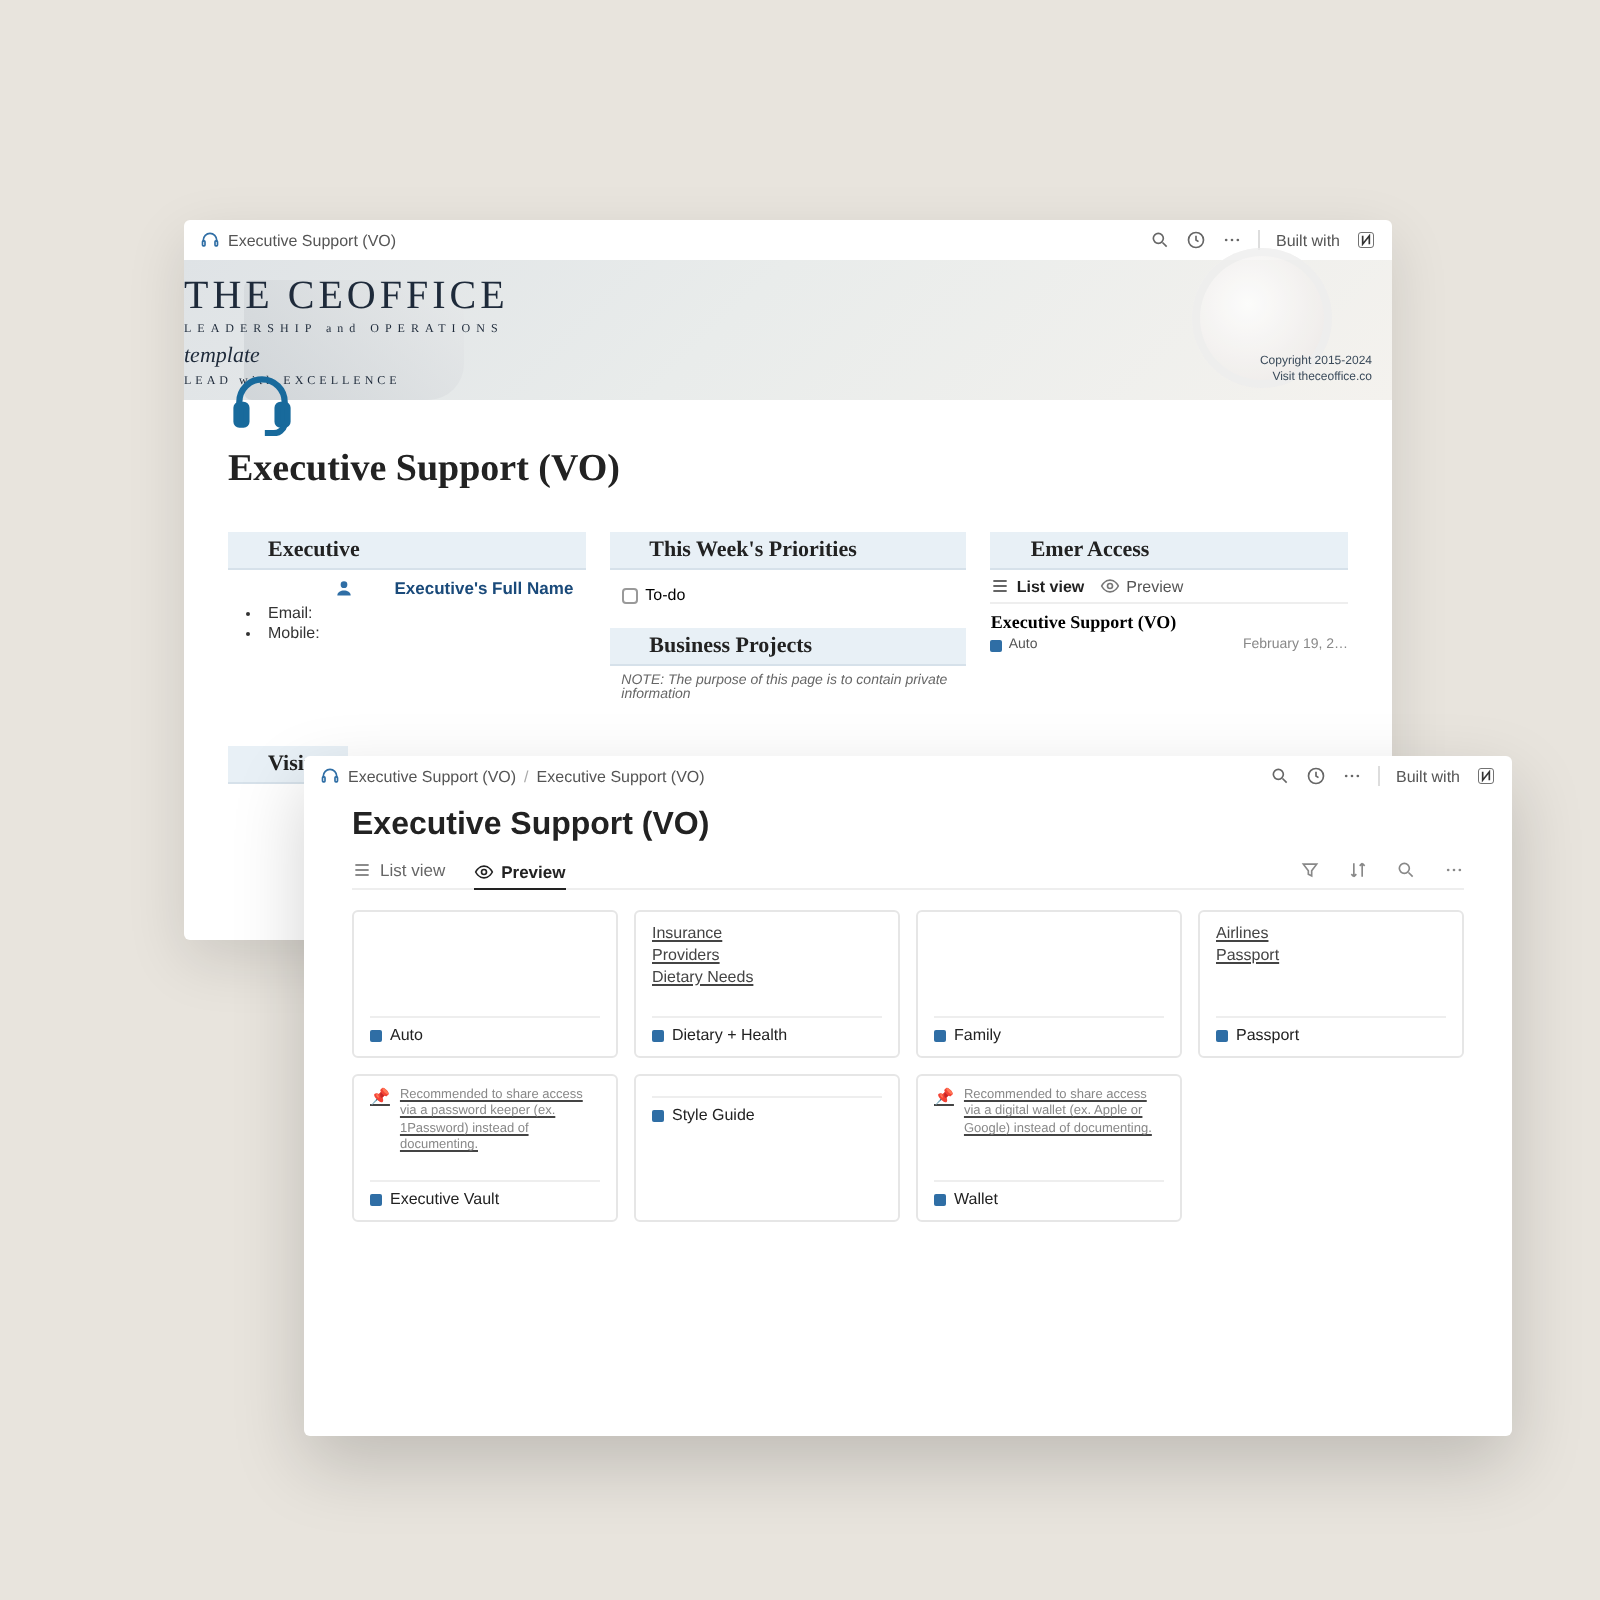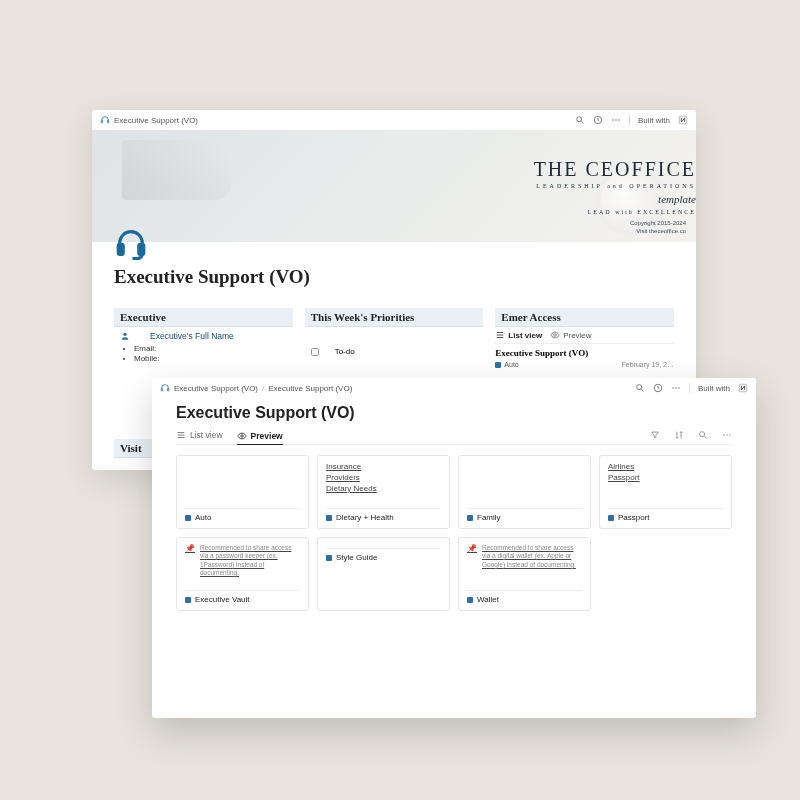--- a/index.html
+++ b/index.html
@@ -28,24 +28,24 @@
   }
   .topbar .crumbs { display: flex; align-items: center; gap: 4px; flex: 1; }
   .topbar .actions { display: flex; align-items: center; gap: 8px; }
   .ic {
     display: inline-flex; align-items: center; justify-content: center;
     width: 10px; height: 10px;
   }
   .ic svg { width: 100%; height: 100%; }
 
   .banner {
-    height: 112px;
+    height: 70px;
     background: linear-gradient(135deg,#dfe3e6 0%,#e9eceb 45%,#f4f2ee 100%);
     position: relative;
-    display: flex; flex-direction: column; align-items: flex-end; justify-content: center;
+    display: flex; flex-direction: column; align-items: flex-start; justify-content: center;
     color: #1e2a3a;
   }
   .banner::before {
     content:""; position:absolute; left:30px; top:10px; width:110px; height:60px;
     background: linear-gradient(45deg,#c9ced2,#e7e9ea); border-radius:4px 18px 18px 4px;
     opacity:.7;
   }
   .banner::after {
     content:""; position:absolute; right:30px; bottom:6px; width:70px; height:70px;
     border-radius:50%; background: radial-gradient(circle at 40% 40%, #fff, #efecea 70%);
@@ -64,27 +64,27 @@
   }
   .page-title {
     font-family: Georgia, serif; font-weight: 700; font-size: 19px; color:#222;
     margin-top: 6px;
   }
 
   .cols { display:flex; gap:12px; margin-top:20px; }
   .col { flex:1; min-width:0; }
   .sec-hdr {
     font-family: Georgia, serif; font-weight:700; font-size:11px;
-    background:#e8f0f6; padding:3px 6px; color:#222; border-bottom:1px solid #d6e1ea;
+    background:#e8f0f6; padding:3px 20px; color:#222; border-bottom:1px solid #d6e1ea;
   }
   .sec-body { font-size:8px; color:#333; padding:4px 6px; }
-  .person-row { display:flex; align-items:center; gap:20px; font-weight:400; color:#1a4a7a; font-size:8.5px;}
+  .person-row { display:flex; align-items:center; gap:20px; font-weight:700; color:#1a4a7a; font-size:8.5px;justify-content:flex-end;}
   .bullets { margin:3px 0 0 14px; }
   .bullets li { font-size:8px; list-style: disc; margin:1px 0;}
-  .todo { display:flex; align-items:center; gap:16px; font-size:8px; padding:20px 6px;}
+  .todo { display:flex; align-items:center; gap:4px; font-size:8px; padding:8px 6px;}
   .chk { width:8px; height:8px; border:1px solid #999; border-radius:2px;}
   .note-body { font-size:7px; font-style:italic; color:#666; padding:4px 6px;}
   .qa-tabs { display:flex; gap:8px; font-size:8px; padding:3px 0; border-bottom:1px solid #eee;}
   .qa-tabs .t { display:flex; align-items:center; gap:3px; color:#555;}
   .qa-tabs .t.active { font-weight:600; color:#222;}
   .qa-title { font-family: Georgia, serif; font-weight:700; font-size:9px; margin-top:4px;}
   .qa-row { display:flex; align-items:center; justify-content:space-between; font-size:7px; padding:3px 0;}
   .tag { display:flex; align-items:center; gap:3px; color:#555;}
   .sq { width:6px; height:6px; background:#2f6ea5; border-radius:1px;}
   .emer { margin-top:18px; }

